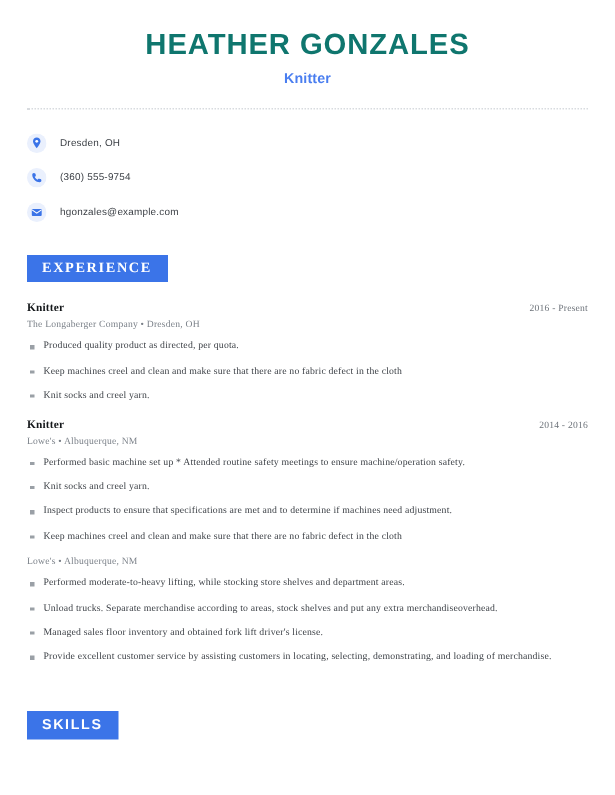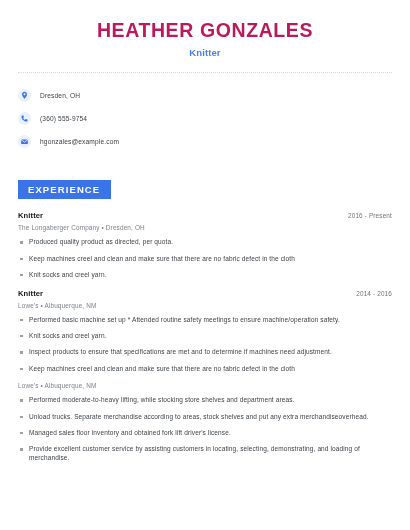--- a/index.html
+++ b/index.html
@@ -27,21 +27,21 @@
   
   .header {
     padding-top: 19px;
     text-align: center;
   }
 
   .full-name {
     font-size: 19.5px;
     font-weight: bold;
     letter-spacing: 0.6px;
-    color: #be185d;
+    color: #0f766e;
     line-height: 1.15;
   }
 
   .job-title {
     margin-top: 6px;
     font-size: 9.5px;
     font-weight: bold;
     color: #4a7ef0;
     letter-spacing: 0.1px;
   }
@@ -86,21 +86,21 @@
   .section-head {
     display: inline-block;
     background: #3b74e8;
     color: #ffffff;
     font-size: 9.5px;
     font-weight: bold;
     letter-spacing: 1.1px;
     padding: 4px 11px 4px 10px;
   }
 
-  .section-experience { margin-top: 28px; }
+  .section-experience { margin-top: 17px; font-family: Liberation Serif, serif; }
   .section-skills { margin-top: 30px; }
 
   
   .exp-list { margin-top: 12px; }
 
   .exp-item { margin-bottom: 9px; }
 
   .exp-head {
     display: flex;
     justify-content: space-between;
@@ -239,14 +239,19 @@
           <li>Performed moderate-to-heavy lifting, while stocking store shelves and department areas.</li>
           <li>Unload trucks. Separate merchandise according to areas, stock shelves and put any extra merchandiseoverhead.</li>
           <li>Managed sales floor inventory and obtained fork lift driver's license.</li>
           <li>Provide excellent customer service by assisting customers in locating, selecting, demonstrating, and loading of merchandise.</li>
         </ul>
       </div>
 
     </div>
   </div>
 
+  <div class="section-skills">
+    <div class="section-head">SKILLS</div>
+
+    
+  </div>
 
 </div>
 
 </body></html>

